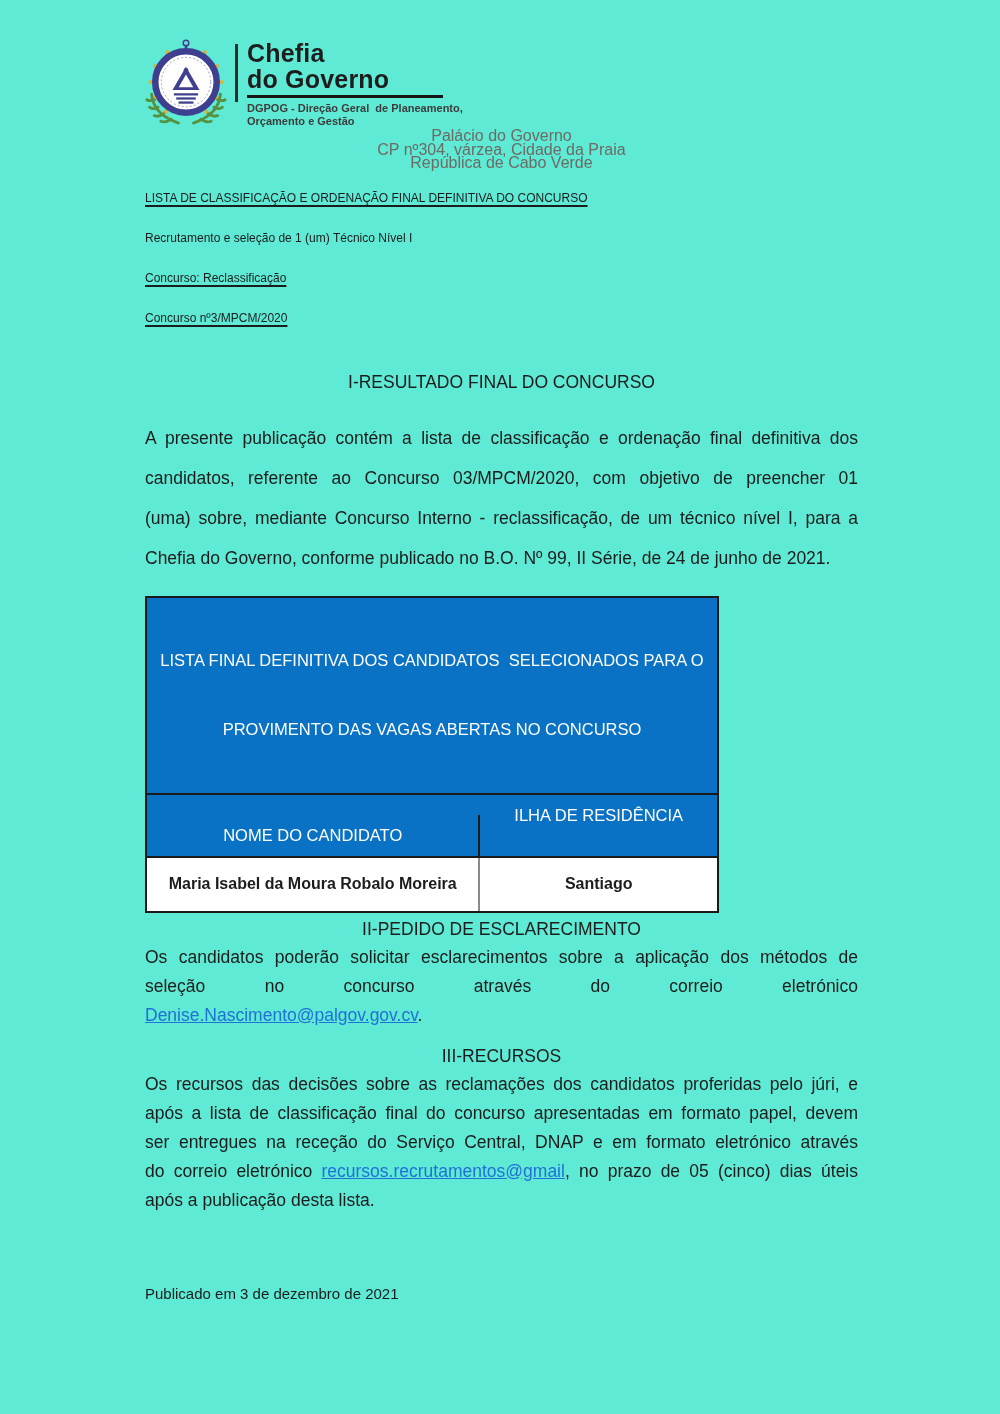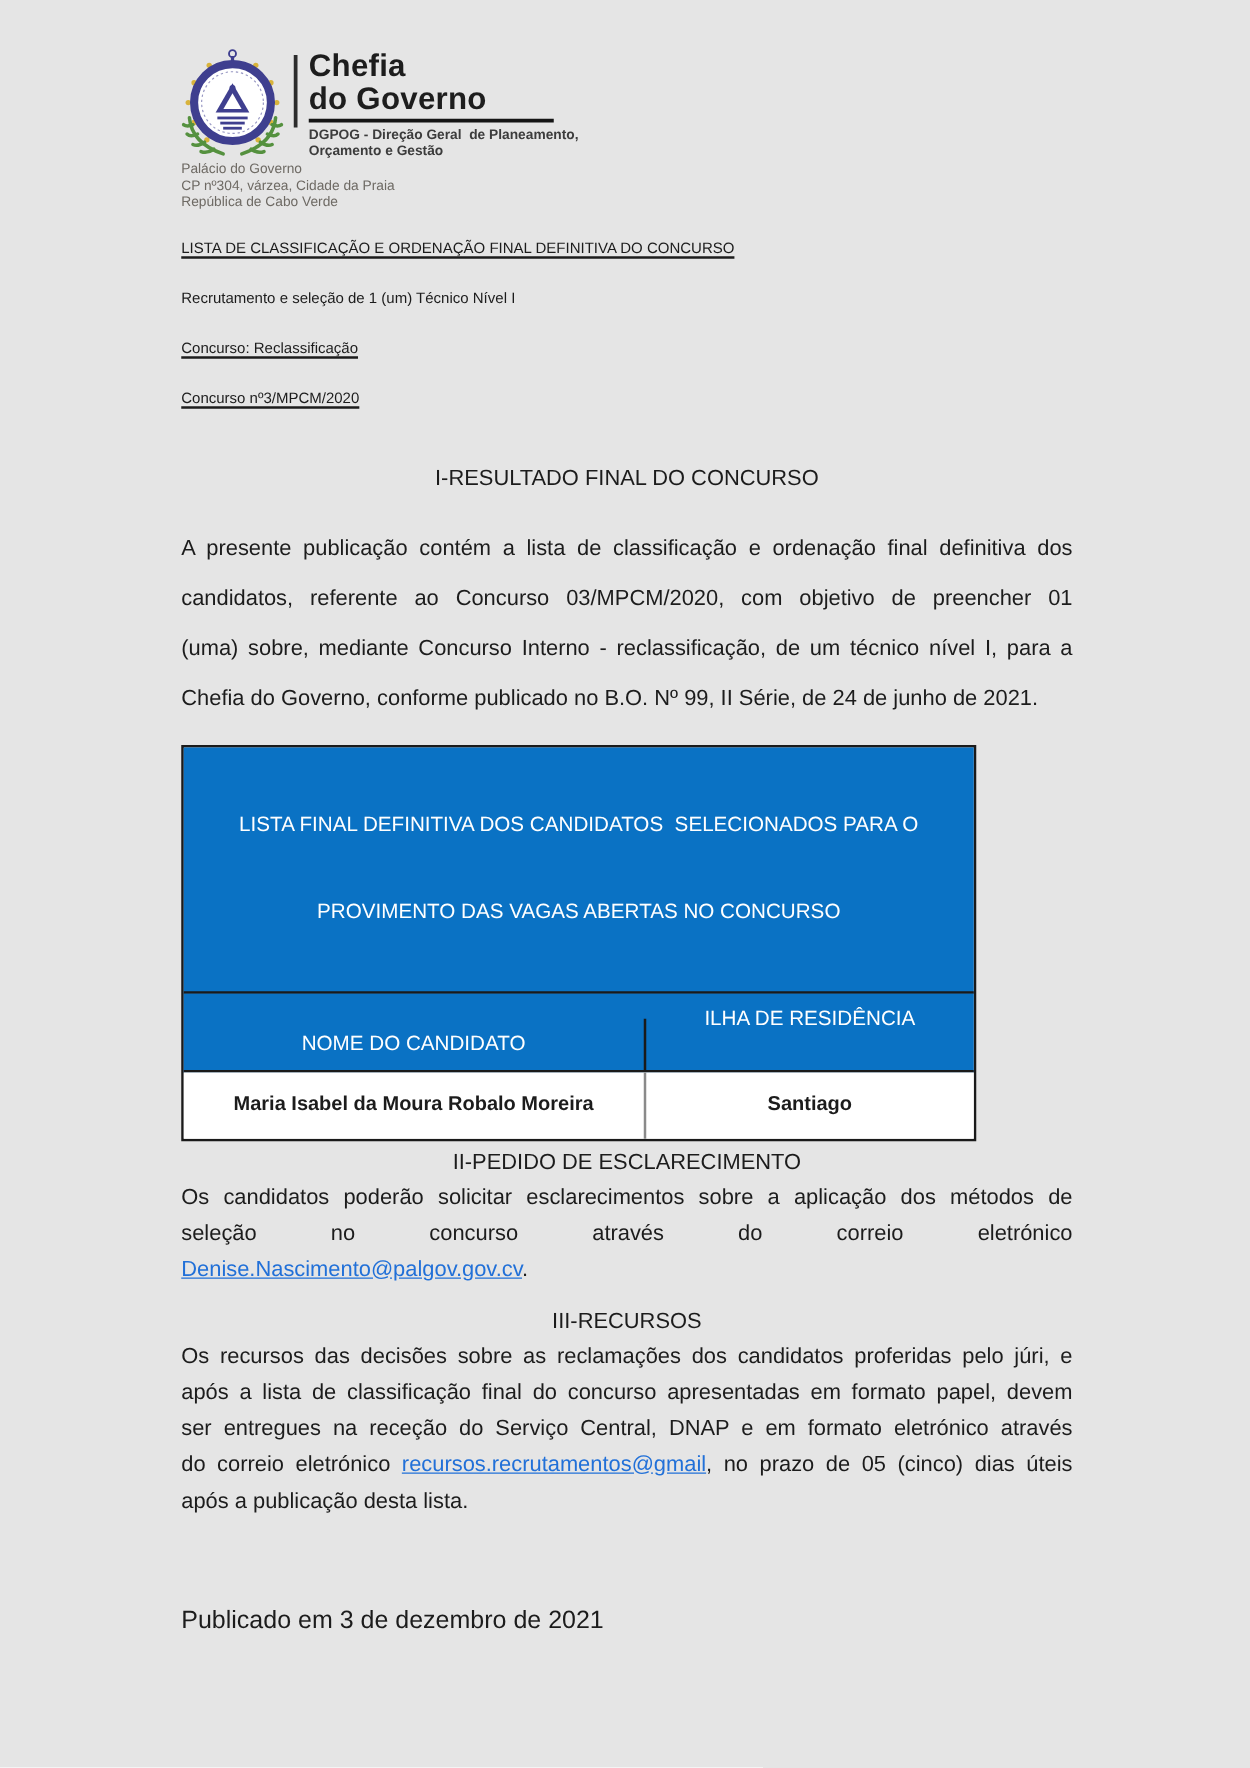--- a/index.html
+++ b/index.html
@@ -3,34 +3,34 @@
 <meta charset="utf-8">
 <style>
   :root{
     --blue:#0a72c4;
     --link:#2170d8;
     --ink:#1c1c1c;
   }
   *{box-sizing:border-box;}
   html,body{margin:0;padding:0;background:#ffffff;}
   .page{
-    position:relative;width:1000px;height:1414px;background:#e5e5e5;overflow:hidden;
+    position:relative;width:1000px;height:1414px;background:#5eead4;overflow:hidden;
     font-family:"Liberation Sans",sans-serif;color:var(--ink);
   }
   .content{position:absolute;left:145px;top:38px;width:713px;}
 
   
   .header-row{display:flex;align-items:flex-start;}
   .seal{flex:0 0 auto;}
   .brand-sep{width:3px;height:58px;background:#2c2c2c;margin:6px 9px 0 8px;}
   .brand{padding-top:2px;}
   .brand-line{font-size:25px;font-weight:bold;line-height:26px;color:#1d1d1d;letter-spacing:.2px;}
   .brand-rule{width:196px;height:3px;background:#151515;margin:3px 0 4px;}
   .dept{font-size:11px;font-weight:bold;color:#3c3c3c;line-height:13px;white-space:pre-wrap;}
-  .address{margin-top:1px;font-size:11px;color:#6e6a64;line-height:13.5px;}
+  .address{margin-top:1px;font-size:16px;color:#6e6a64;line-height:13.5px;text-align:center;}
 
   
   .title{ text-align:left;font-size:12px;line-height:20px;color:var(--ink);}
   .title-main{margin-top:18px;}
   .title-gap{margin-top:20px;}
   .u{text-decoration:underline;text-underline-offset:3px;text-decoration-thickness:1.5px;}
 
   .sec-heading{text-align:center;font-size:17.5px;line-height:20px;color:var(--ink);}
   .h1{margin-top:44px;}
   .h2{margin-top:6px;}
@@ -41,33 +41,33 @@
   .para1{margin-top:26px;}
   .para1 .pline{line-height:40px;}
   .para2{margin-top:4px;}
   .para3{margin-top:4px;}
   .para2 .pline,.para3 .pline{line-height:29px;}
   .pline{text-align:justify;text-align-last:justify;}
   .pline.natural{text-align-last:left;}
   .doc-link{color:var(--link);text-decoration:underline;cursor:pointer;}
 
   
-  .tbl{margin-top:18px;border:2px solid #1a1a1a;width:636px;}
+  .tbl{margin-top:18px;border:2px solid #1a1a1a;width:574px;}
   .tbl-title{background:var(--blue);color:#ffffff;text-align:center;padding:5px 8px 6px;
              border-bottom:2px solid #1a1a1a;font-size:16.5px;line-height:23px;white-space:pre-wrap;}
   .tbl-cols{display:flex;background:var(--blue);color:#ffffff;border-bottom:2px solid #1a1a1a;font-size:16.5px;}
   .tbl-row{display:flex;background:#ffffff;color:var(--ink);font-size:16px;font-weight:bold;}
   .c1{width:58.5%;text-align:center;}
   .c2{flex:1;text-align:center;}
   .tbl-cols .c1{border-right:2px solid #1a1a1a;padding:11px 4px;margin-top:20px;}
   .tbl-cols .c2{padding:11px 4px;}
   .tbl-row .c1{border-right:2px solid #8a8a8a;padding:17px 4px 18px;}
   .tbl-row .c2{padding:17px 4px 18px;}
 
-  .published{margin-top:70px;font-size:20px;color:var(--ink);}
+  .published{margin-top:70px;font-size:15px;color:var(--ink);}
 </style>
 </head>
 <body>
 
 <div class="page">
   <div class="content">
 
     <div class="header-row">
       <svg class="seal" viewBox="0 0 88 96" width="82" height="90" aria-hidden="true">
 

